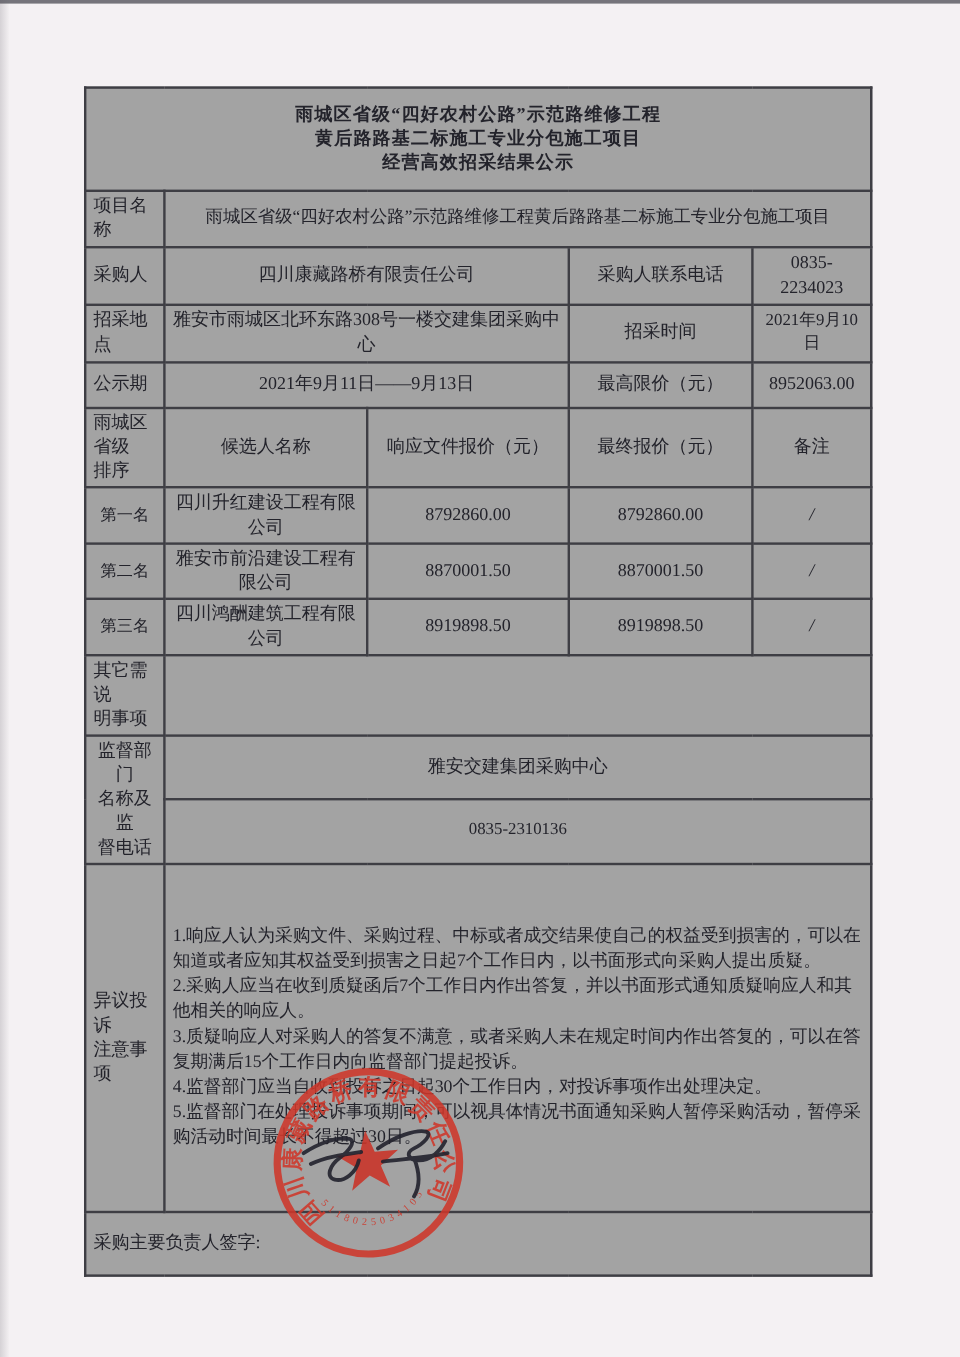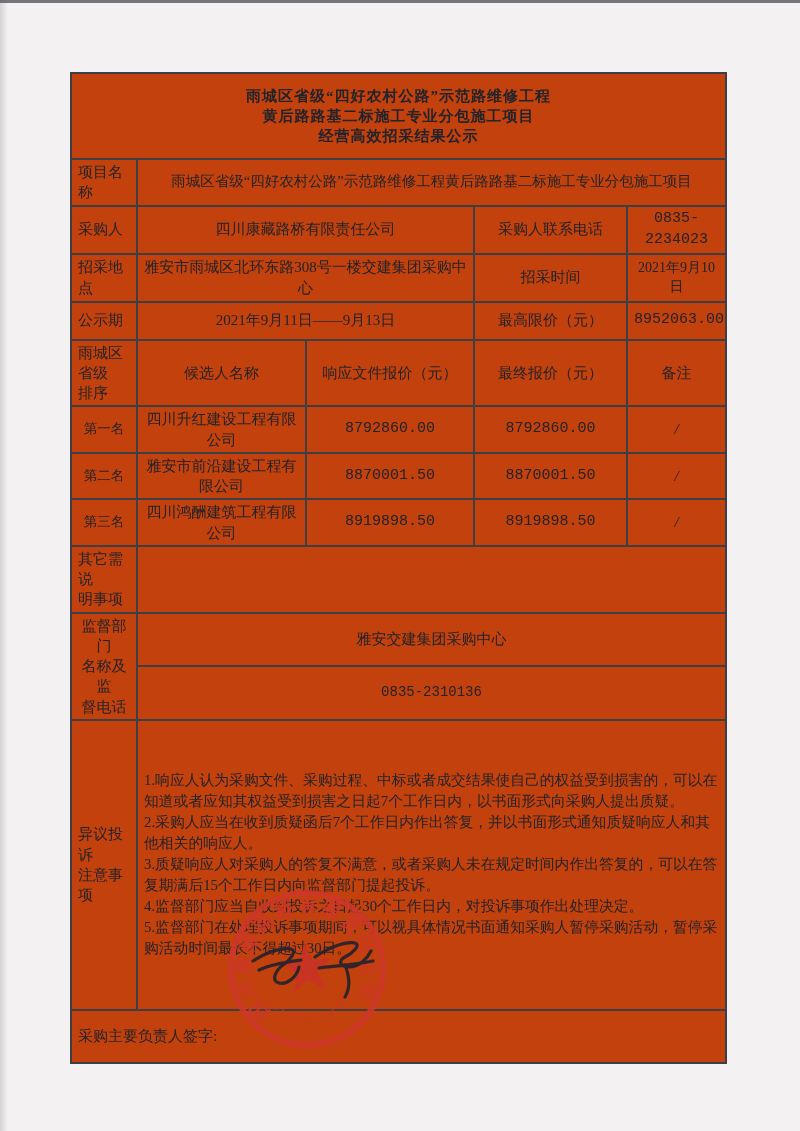--- a/index.html
+++ b/index.html
@@ -7,38 +7,38 @@
     width:800px;height:1131px;position:relative;overflow:hidden;
     background:#f4f1f3;
     font-family:"Liberation Serif","DejaVu Serif",serif;
     color:#23232b;
   }
   .scan-topline{position:absolute;top:0;left:0;width:100%;height:3px;background:#55555c;opacity:.8;}
   .scan-leftshade{position:absolute;top:0;left:0;width:8px;height:100%;
     background:linear-gradient(to right, rgba(90,85,95,.20), rgba(90,85,95,0));}
   table.doc{
     position:absolute;left:70px;top:72px;width:657px;
-    border-collapse:collapse;table-layout:fixed;background:#c2410c;
+    border-collapse:collapse;table-layout:fixed;background:#a3a3a3;
   }
   .doc td{
     border:2px solid #3e3e44;
     padding:2px 6px;
     font-size:15px;line-height:1.35;
     vertical-align:middle;
   }
   .title-cell{
     text-align:center;font-weight:bold;font-size:20px;line-height:26px;
     letter-spacing:1px;padding:5px 0 3px 0;
   }
   .title-cell div{white-space:nowrap;}
   .lab{font-size:14px;padding:2px 3px 2px 5px;white-space:pre-line;}
   .lab-c{text-align:center;padding-left:2px;padding-right:2px;}
   .val{padding-left:9px;text-align:center;}
   .cen{text-align:center;}
-  .num{font-size:13px;font-family:Liberation Mono, monospace;}
+  .num{font-size:13px;font-family:Liberation Serif, serif;}
   .hdr{font-size:14.5px;text-align:center;}
   .name{font-size:14px;text-align:center;padding-left:2px;padding-right:2px;}
   .slash{font-size:16px;text-align:center;font-style:italic;}
   .obj{padding:6px 9px;}
   .obj p{margin:0;font-size:14.8px;line-height:21px;text-align:left;}
   .objwrap{max-height:100%;}
   .sig-cell{font-size:15px;padding-left:6px;}
   svg.seal{position:absolute;left:207px;top:869px;width:200px;height:200px;pointer-events:none;z-index:5;}
 </style>
 </head>

